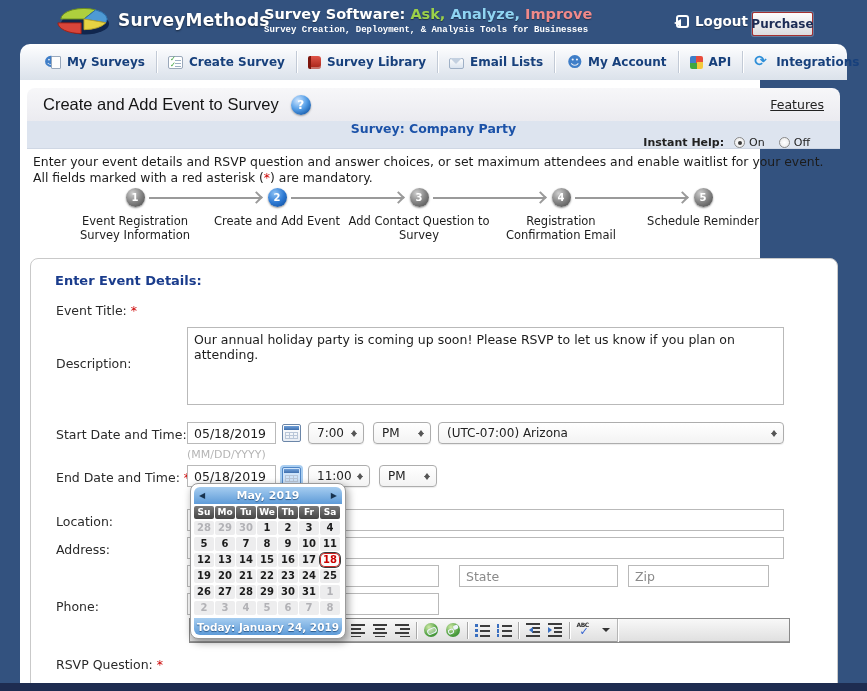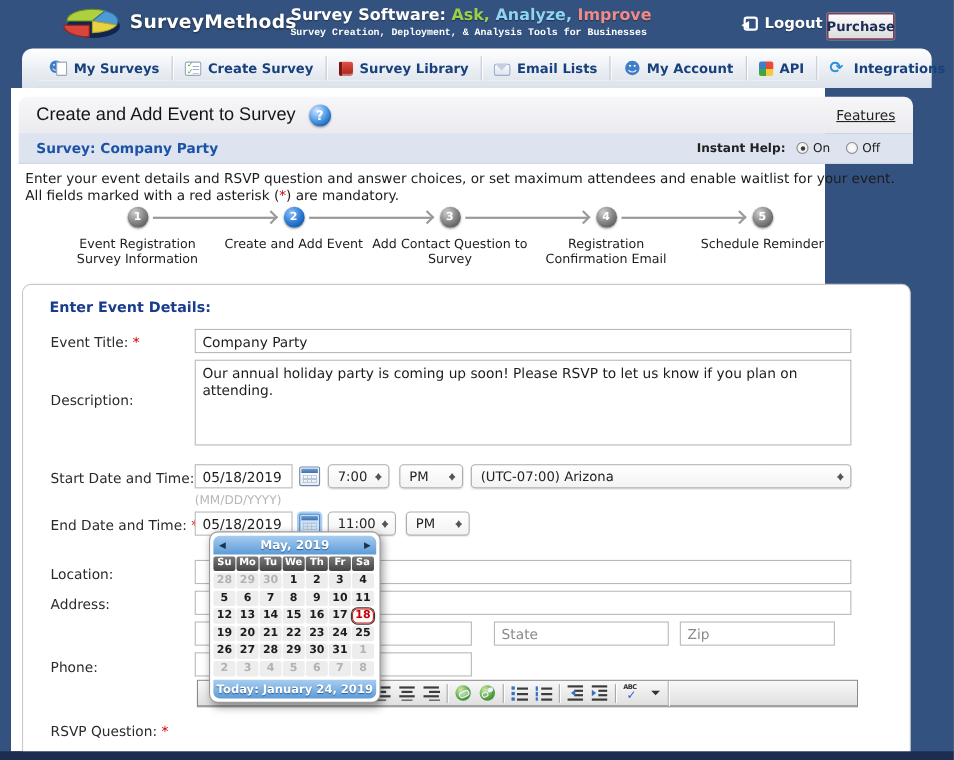--- a/index.html
+++ b/index.html
@@ -36,30 +36,30 @@
   .i-create-survey::before{content:"✓\A✓";white-space:pre;position:absolute;left:1px;top:0px;font-size:7px;line-height:5.5px;font-weight:bold;color:#3fa33f;}
   .i-create-survey::after{content:"";position:absolute;right:1px;top:3px;width:6px;height:7px;
     background:repeating-linear-gradient(180deg,#9db0c4 0 1px,transparent 1px 3px);}
   .i-survey-library{width:13px;height:13px;margin-top:1px;background:linear-gradient(180deg,#e05548,#a32015);border-radius:2px 3px 3px 2px;border-left:3px solid #7d150c;box-shadow:inset 0 -2px 0 rgba(255,255,255,.35);}
   .i-email-lists{width:15px;height:11px;margin-top:2px;background:linear-gradient(180deg,#fdfdfd,#dbe4ef);border:1px solid #9fb0c6;border-radius:2px;}
   .i-email-lists::before{content:"";position:absolute;left:0px;top:-1px;border-left:6.5px solid transparent;border-right:6.5px solid transparent;border-top:6px solid #c3d0e0;}
   .i-my-account::before{content:"☻";color:#3f7ec8;font-size:15px;position:absolute;left:1px;top:-2px;}
   .i-api{width:13px;height:13px;margin-top:1px;border-radius:2px;background:conic-gradient(#e84b3c 0 25%,#f4c93c 0 50%,#3fa63f 0 75%,#3f7ec8 0);}
   .i-integrations::before{content:"⟳";color:#2f8fd8;font-weight:bold;font-size:15px;line-height:15px;position:absolute;left:0;top:-1px;}
   
-  .page{position:absolute;left:10px;top:80px;width:740px;height:603px;background:#fff;}
+  .page{position:absolute;left:20px;top:80px;width:740px;height:603px;background:#fff;}
   .title-bar{position:absolute;left:7px;top:8px;width:813px;height:33px;border-radius:8px 8px 0 0;
     background:linear-gradient(180deg,#f7f7f9,#ebebf0);display:flex;align-items:center;padding:0 16px;}
   .page-title{font-family:"Liberation Sans",sans-serif;font-size:16.5px;color:#141414;}
   .help-sphere{width:20px;height:20px;border-radius:50%;margin-left:12px;flex:none;cursor:pointer;
     background:radial-gradient(circle at 35% 28%,#cfe6ff,#57a0e8 45%,#1a5fae 80%);box-shadow:0 1px 2px rgba(0,0,0,.35);
     color:#fff;font-weight:bold;font-size:12px;text-align:center;line-height:20px;}
   .features-link{margin-left:auto;font-size:12.5px;color:#222;text-decoration:underline;cursor:pointer;}
   .survey-bar{position:absolute;left:7px;top:41px;width:813px;height:28px;background:#dde4ef;border-bottom:1px solid #cfd7e4;
-    display:flex;align-items:center;padding:0 16px;}
+    display:flex;align-items:center;padding:0 16px;flex-direction:column;}
   .survey-name{font-size:12.5px;font-weight:bold;color:#1b52a8;}
   .ihelp{margin-left:auto;display:flex;align-items:center;font-size:11px;color:#222;}
   .ihelp-label{font-weight:bold;margin-right:10px;}
   .radio{width:11px;height:11px;border-radius:50%;border:1px solid #8a8a8a;background:radial-gradient(#fff,#e8e8e8);position:relative;margin-right:4px;flex:none;cursor:pointer;}
   .radio.sel::before{content:"";position:absolute;left:2.5px;top:2.5px;width:4px;height:4px;border-radius:50%;background:#3a3a3a;}
   .radio-lb{margin-right:14px;}
   .instructions{position:absolute;left:13px;top:74px;width:800px;font-size:12.4px;color:#1c1c1c;line-height:15.5px;}
   .red-star{color:#cc0000;}
   
   .wizard{position:absolute;left:10px;top:108px;width:800px;height:64px;}
@@ -248,21 +248,20 @@
       <div class="warrow" style="left:119px"></div>
       <div class="warrow" style="left:261px"></div>
       <div class="warrow" style="left:403px"></div>
       <div class="warrow" style="left:545px"></div>
     </div>
 
     <div class="form-box">
       <div class="section-title">Enter Event Details:</div>
 
       <div class="flabel" style="top:44px"><span>Event Title:</span> <span class="red-star">*</span></div>
-      <input class="tfield" style="left: 156px; top: 40px; width: 597px;" value="Company Party">
 
       <div class="flabel" style="top:97px"><span>Description:</span></div>
       <textarea class="tfield" style="left: 156px; top: 68px; width: 597px; height: 78px;">Our annual holiday party is coming up soon! Please RSVP to let us know if you plan on attending.</textarea>
 
       <div class="flabel" style="top:168px"><span>Start Date and Time:</span> <span class="red-star">*</span></div>
       <input class="tfield" style="left: 156px; top: 163px; width: 89px;" value="05/18/2019">
       <span class="cal-btn" style="left:251px;top:165px"></span>
       <div class="mselect" style="left:277px;top:163px;width:56px">
           <span>7:00</span>
           <span class="stepper"></span>

